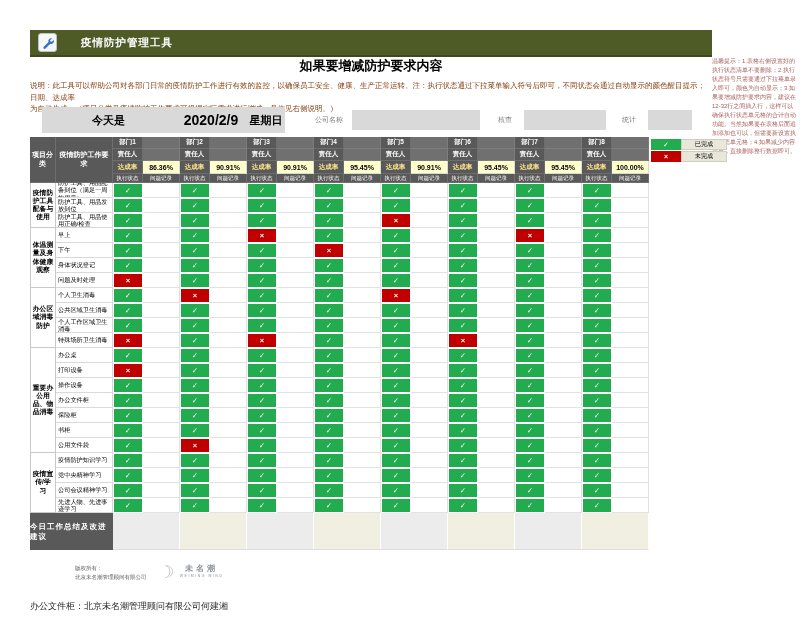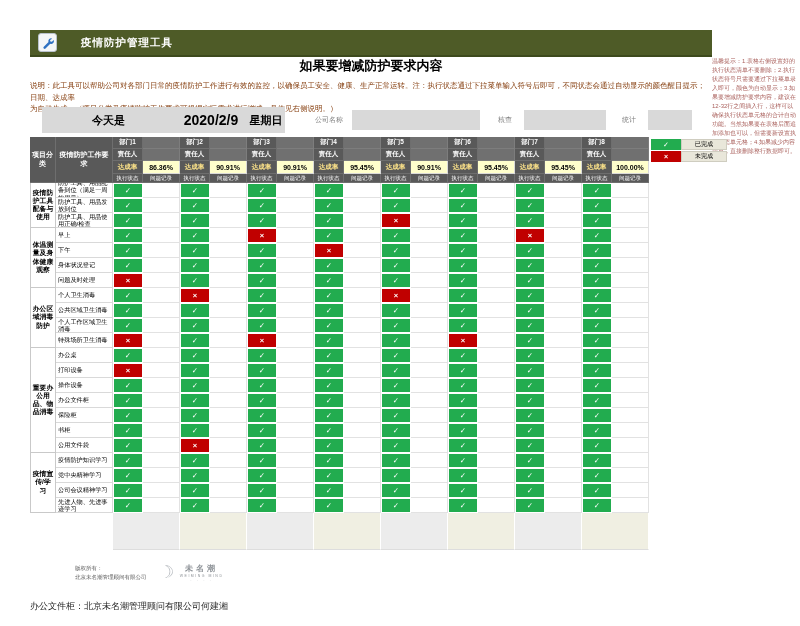--- a/index.html
+++ b/index.html
@@ -519,20 +519,21 @@
     <div class="c st" style="grid-area: 26 / 9; background: rgb(34, 172, 79);">✓</div>
     <div class="c rec" style="grid-area: 26 / 10;"></div>
     <div class="c st" style="grid-area: 26 / 11; background: rgb(34, 172, 79);">✓</div>
     <div class="c rec" style="grid-area: 26 / 12;"></div>
     <div class="c st" style="grid-area: 26 / 13; background: rgb(34, 172, 79);">✓</div>
     <div class="c rec" style="grid-area: 26 / 14;"></div>
     <div class="c st" style="grid-area: 26 / 15; background: rgb(34, 172, 79);">✓</div>
     <div class="c rec" style="grid-area: 26 / 16;"></div>
     <div class="c st" style="grid-area: 26 / 17; background: rgb(34, 172, 79);">✓</div>
     <div class="c rec" style="grid-area: 26 / 18;"></div>
+    <div class="c sumlab" style="grid-area: 27 / 1 / auto / span 2;">今日工作总结及改进建议</div>
     <div class="c sum" style="grid-area: 27 / 3 / auto / span 2; background: rgb(236, 236, 236);"></div>
     <div class="c sum" style="grid-area: 27 / 5 / auto / span 2; background: rgb(240, 239, 226);"></div>
     <div class="c sum" style="grid-area: 27 / 7 / auto / span 2; background: rgb(236, 236, 236);"></div>
     <div class="c sum" style="grid-area: 27 / 9 / auto / span 2; background: rgb(240, 239, 226);"></div>
     <div class="c sum" style="grid-area: 27 / 11 / auto / span 2; background: rgb(236, 236, 236);"></div>
     <div class="c sum" style="grid-area: 27 / 13 / auto / span 2; background: rgb(240, 239, 226);"></div>
     <div class="c sum" style="grid-area: 27 / 15 / auto / span 2; background: rgb(236, 236, 236);"></div>
     <div class="c sum" style="grid-area: 27 / 17 / auto / span 2; background: rgb(240, 239, 226);"></div>
   </div>
 

